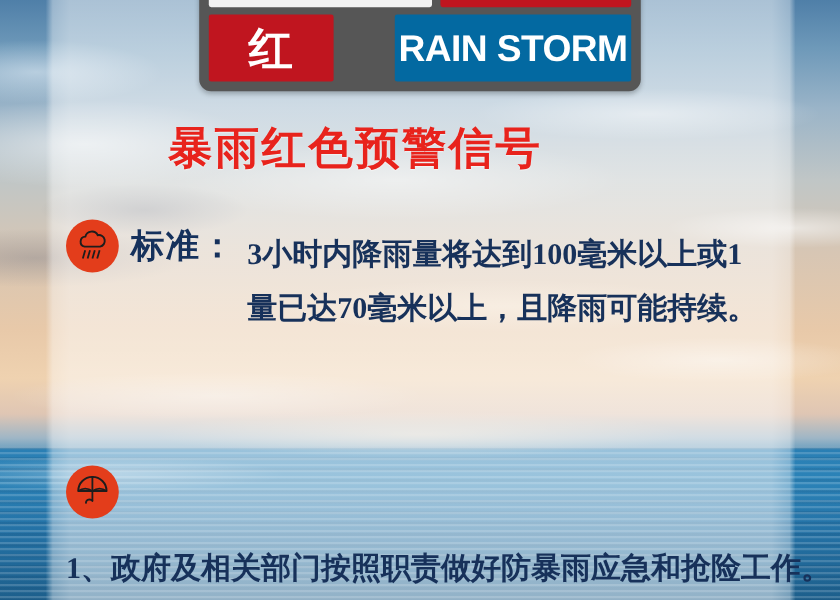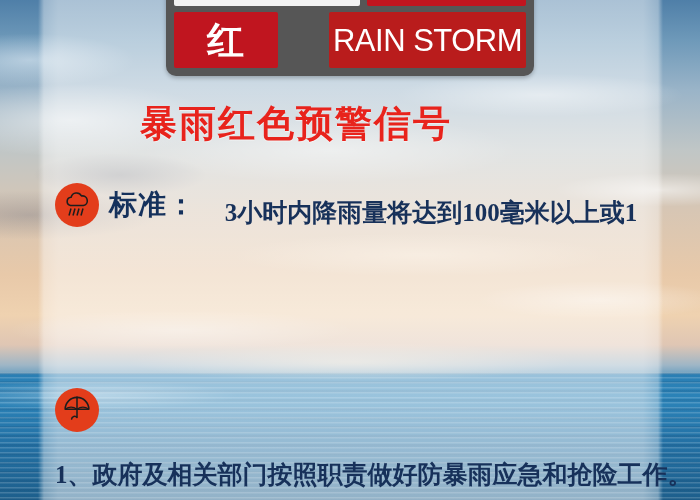--- a/index.html
+++ b/index.html
@@ -147,28 +147,28 @@
     justify-content: center;
     color: #ffffff;
     font-family: "Liberation Sans", sans-serif;
     font-weight: bold;
     font-size: 37px;
     line-height: 1;
     letter-spacing: 1px;
   }
   .banner-en {
     flex: 1 1 auto;
-    background: #b91c1c;
+    background: #0369a1;
     border-radius: 2px;
     display: flex;
     align-items: center;
     justify-content: center;
     color: #ffffff;
     font-family: "Liberation Sans", sans-serif;
-    font-weight: normal;
+    font-weight: bold;
     font-size: 31px;
     line-height: 1;
     letter-spacing: -0.5px;
     margin-left: 44px;
   }
 
   
   .title {
     position: absolute;
     left: 0;
@@ -226,21 +226,21 @@
     left: 206px;
     top: 190px;
     width: 450px;
     font-family: "Liberation Serif", serif;
     font-weight: bold;
     font-size: 25px;
     line-height: 45px;
     color: #17315a;
     letter-spacing: 0px;
   }
-  .para .line { white-space: nowrap; text-align: center; }
+  .para .line { white-space: nowrap; }
 
   .guide-list {
     position: absolute;
     left: 55px;
     top: 452px;
     width: 620px;
     font-family: "Liberation Serif", serif;
     font-weight: bold;
     font-size: 25px;
     line-height: 45px;
@@ -282,20 +282,21 @@
           <line x1="17" y1="18.5" x2="15" y2="25.5" stroke="#1d1d1d" stroke-width="1.5"></line>
           <line x1="21" y1="18.5" x2="19" y2="25.5" stroke="#1d1d1d" stroke-width="1.5"></line>
         </svg>
       </div>
       <div class="label">标准：</div>
     </div>
   </div>
 
   <div class="para">
     <div class="line">3小时内降雨量将达到100毫米以上或1</div>
+    <div class="line">量已达70毫米以上，且降雨可能持续。</div>
   </div>
 
   <div class="section sec-gui">
     <div class="sec-head">
       <div class="badge">
         <svg width="30" height="30" viewBox="0 0 30 30">
           <path d="M3.2 14.2 a11.8 11.8 0 0 1 23.6 0 z" fill="none" stroke="#1d1d1d" stroke-width="1.6" stroke-linejoin="round"></path>
           <path d="M3.2 14.2 q5.9 -4.2 11.8 0 q5.9 -4.2 11.8 0" fill="none" stroke="#1d1d1d" stroke-width="1.4"></path>
           <line x1="15" y1="3" x2="15" y2="22.5" stroke="#1d1d1d" stroke-width="1.5"></line>
           <path d="M15 22.5 a3 3 0 0 0 -5.4 1.6" fill="none" stroke="#1d1d1d" stroke-width="1.5" stroke-linecap="round"></path>

